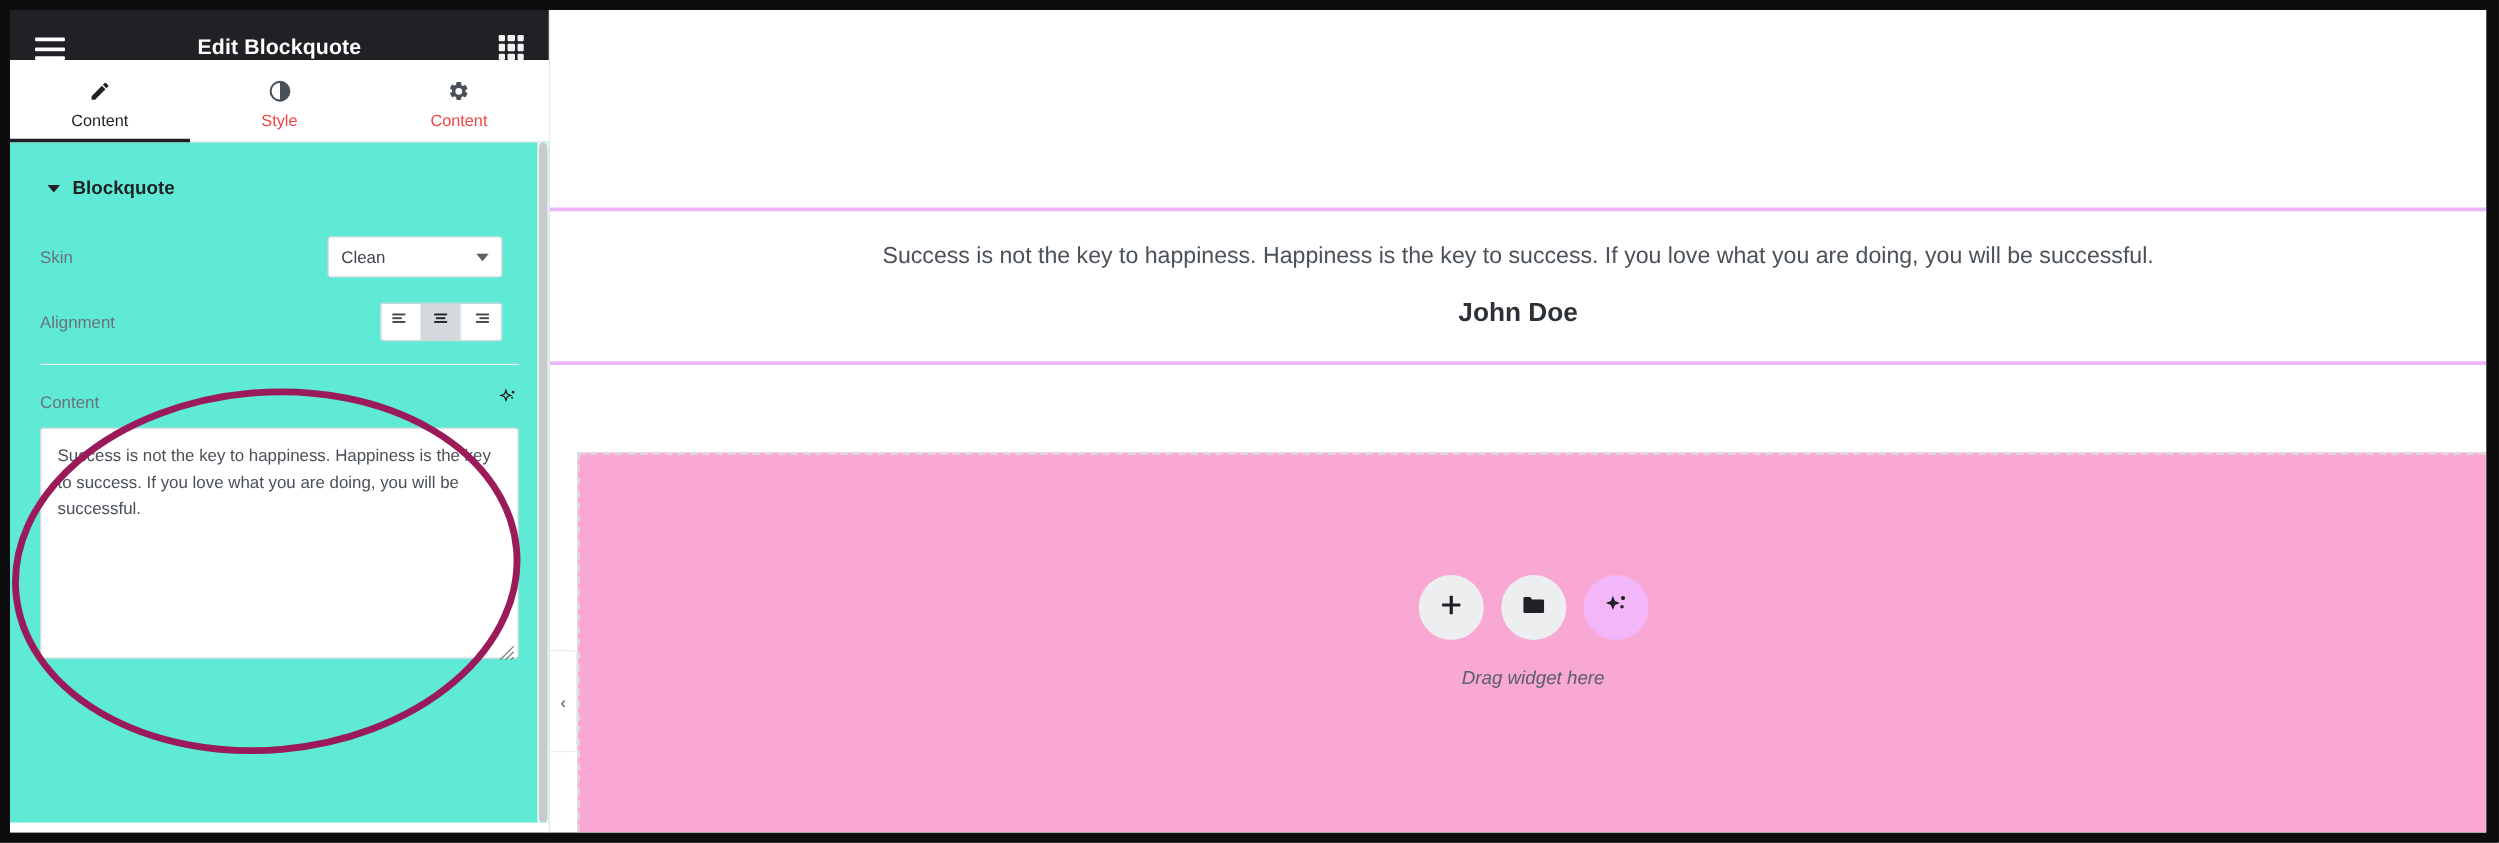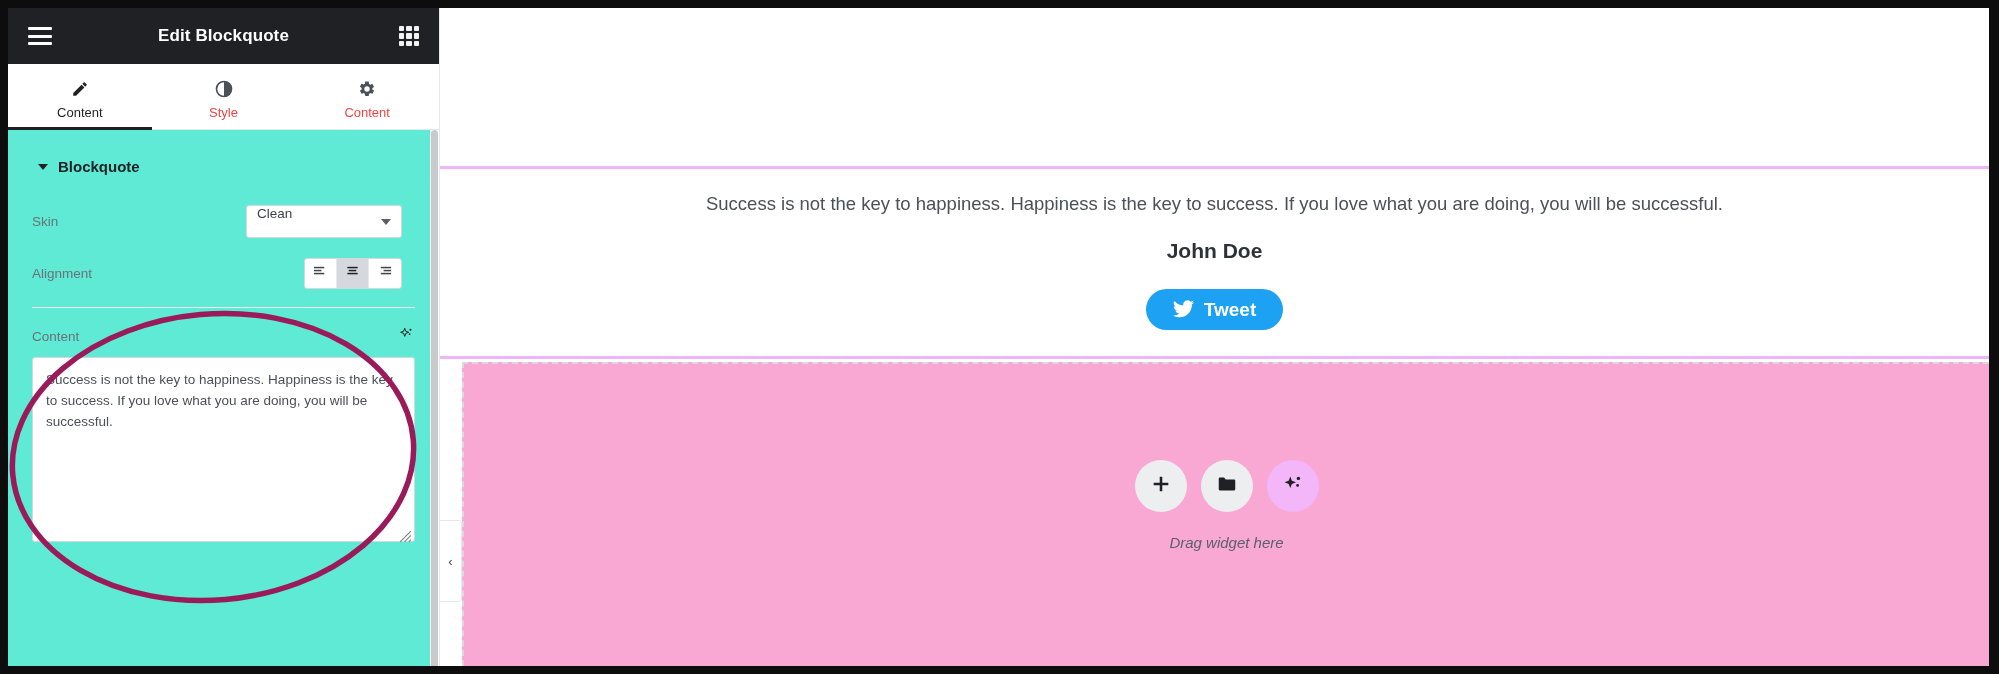--- a/index.html
+++ b/index.html
@@ -29,23 +29,23 @@
   #panel {
     position: relative;
     width: 432px; height: 658px;
     background: #ffffff;
     flex: 0 0 432px;
     border-right: 1px solid #e6e9ec;
   }
 
   
   #panel-header {
-    height: 56px;
+    height: 40px;
     background: #1f2124;
-    display: flex; align-items: center;
+    display: flex; align-items: flex-end;
     padding: 0 20px;
     position: relative;
   }
   #panel-header .ham {
     width: 24px; height: 18px;
     display: flex; flex-direction: column; justify-content: space-between;
     cursor: pointer;
   }
   #panel-header .ham i { display: block; height: 3px; background: #fff; border-radius: 1px; }
   #panel-title {
@@ -108,24 +108,24 @@
   .ctrl-row {
     display: flex; align-items: center; justify-content: space-between;
     padding: 8px 13px 12px 0;
     min-height: 44px;
   }
   .ctrl-label { font-size: 13.5px; color: #6b7279; }
 
   
   .select {
     position: relative;
-    width: 156px; height: 33px;
+    width: 140px; height: 33px;
     border: 1px solid #d5d8dc; border-radius: 3px;
     background: #fff;
-    display: flex; align-items: flex-start;
+    display: flex; align-items: center;
     padding: 0 10px;
     font-size: 13.5px; color: #3f444b;
     cursor: pointer;
   }
   .select .arrow {
     position: absolute; right: 10px; top: 50%; transform: translateY(-50%);
     width: 0; height: 0;
     border-left: 5px solid transparent; border-right: 5px solid transparent;
     border-top: 6px solid #5b6066;
   }
@@ -396,30 +396,20 @@
       <div id="collapse">
         <span>‹</span>
       </div>
     </div>
 
     <div id="canvas">
 
       <div id="blockquote">
         <div id="bq-text">Success is not the key to happiness. Happiness is the key to success. If you love what you are doing, you will be successful.</div>
         <div id="bq-author">John Doe</div>
-        <div style="text-align:center;">
-          <div id="tweet-btn">
-            <span>
-              <svg width="21" height="18" viewBox="0 0 24 20" fill="#ffffff">
-                <path d="M24 2.4a9.6 9.6 0 0 1-2.83.78A4.93 4.93 0 0 0 23.34.38a9.86 9.86 0 0 1-3.13 1.2A4.92 4.92 0 0 0 11.8 6.03 13.96 13.96 0 0 1 1.67.9a4.92 4.92 0 0 0 1.52 6.57A4.9 4.9 0 0 1 .96 6.85v.06a4.92 4.92 0 0 0 3.95 4.83 4.96 4.96 0 0 1-2.22.08 4.93 4.93 0 0 0 4.6 3.42A9.88 9.88 0 0 1 0 17.29a13.94 13.94 0 0 0 7.55 2.21c9.05 0 14-7.5 14-14v-.64A10 10 0 0 0 24 2.4z"></path>
-              </svg>
-            </span>
-            <span>Tweet</span>
-          </div>
-        </div>
       </div>
 
       <div id="dropzone">
         <div id="dz-inner">
           <div id="dz-buttons">
             <div class="dz-btn">
               <span>
                 <svg width="22" height="22" viewBox="0 0 24 24" fill="#1f2124">
                   <rect x="10.6" y="4" width="2.8" height="16" rx="0.4"></rect>
                   <rect x="4" y="10.6" width="16" height="2.8" rx="0.4"></rect>

